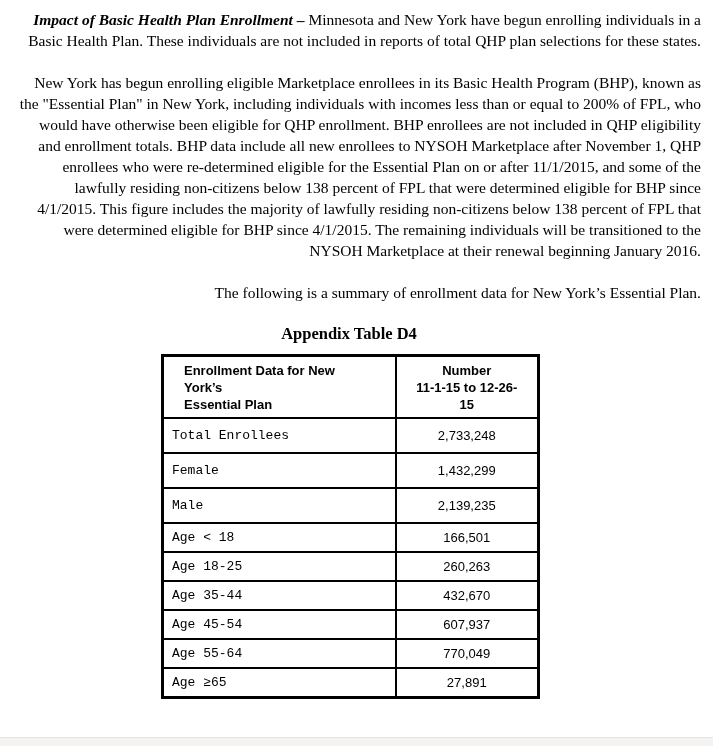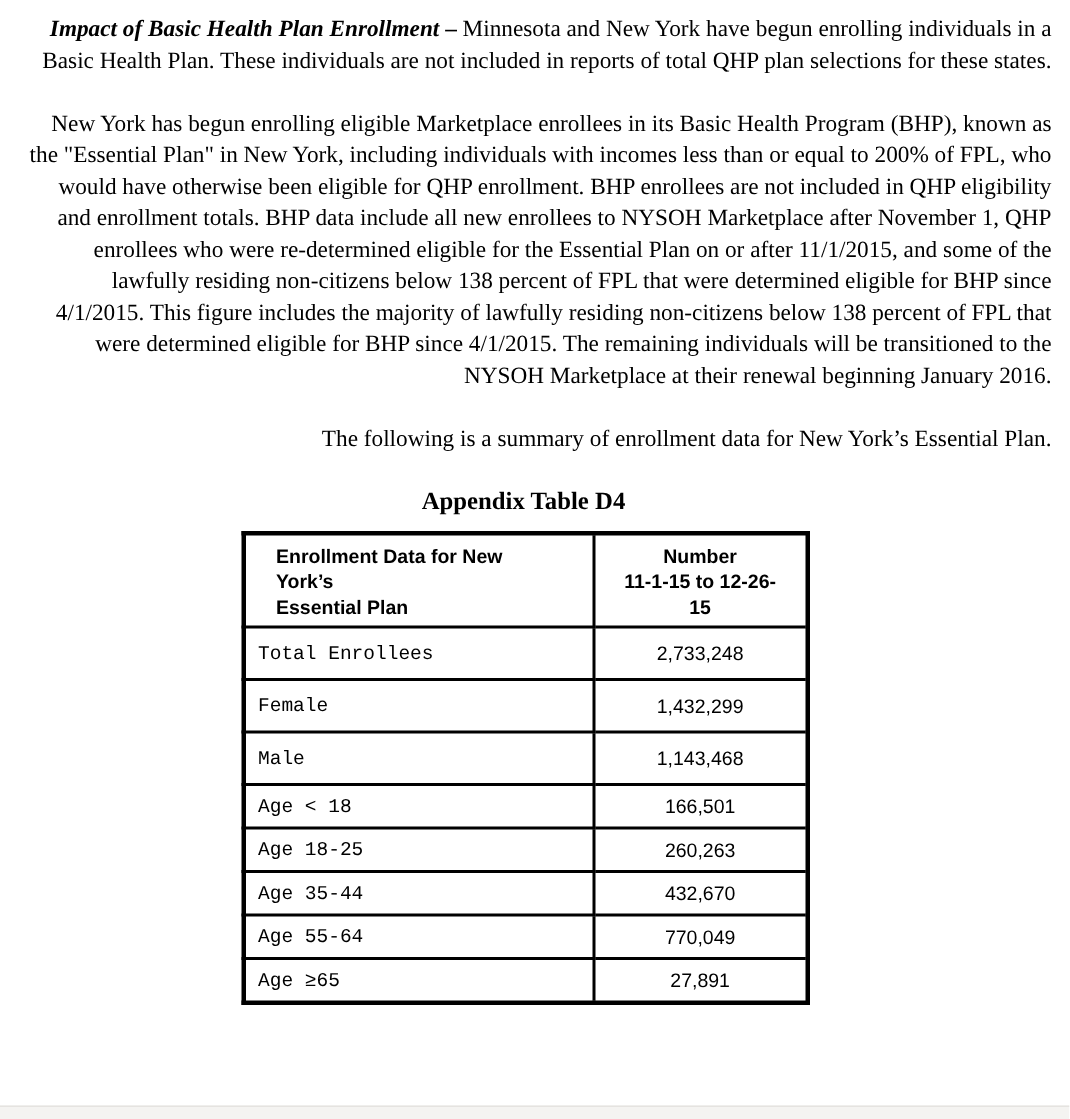--- a/index.html
+++ b/index.html
@@ -127,33 +127,37 @@
         <tr class="tall">
           <td class="d-label">Total Enrollees</td>
           <td class="d-value">2,733,248</td>
         </tr>
         <tr class="tall">
           <td class="d-label">Female</td>
           <td class="d-value">1,432,299</td>
         </tr>
         <tr class="tall">
           <td class="d-label">Male</td>
-          <td class="d-value">1,143,468</td>
+          <td class="d-value">2,139,235</td>
         </tr>
         <tr class="short">
           <td class="d-label">Age &lt; 18</td>
           <td class="d-value">166,501</td>
         </tr>
         <tr class="short">
           <td class="d-label">Age 18-25</td>
           <td class="d-value">260,263</td>
         </tr>
         <tr class="short">
           <td class="d-label">Age 35-44</td>
           <td class="d-value">432,670</td>
+        </tr>
+        <tr class="short">
+          <td class="d-label">Age 45-54</td>
+          <td class="d-value">607,937</td>
         </tr>
         <tr class="short">
           <td class="d-label">Age 55-64</td>
           <td class="d-value">770,049</td>
         </tr>
         <tr class="short">
           <td class="d-label">Age ≥65</td>
           <td class="d-value">27,891</td>
         </tr>
       </tbody>

